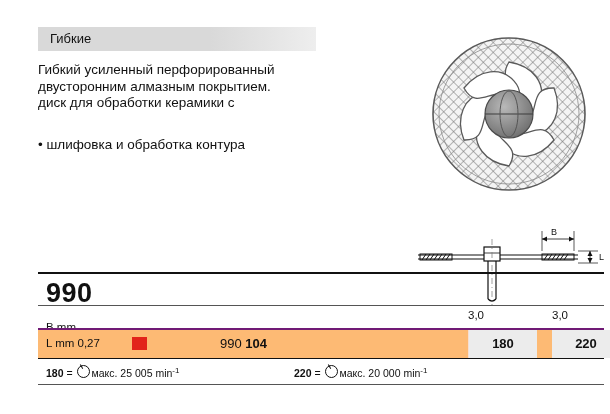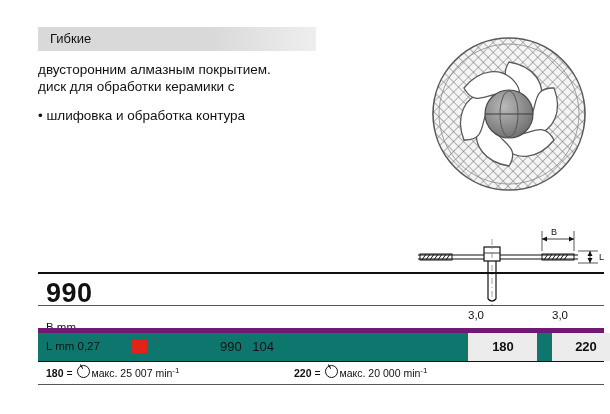--- a/index.html
+++ b/index.html
@@ -42,21 +42,21 @@
   .desc {
     position: absolute;
     left: 22px;
     top: 62px;
     width: 310px;
     font-size: 13.5px;
     line-height: 16.5px;
     color: #111;
   }
   .desc .line { display: block; white-space: nowrap; }
-  .bullet-line { margin-top: 13px; display: block; white-space: nowrap; }
+  .bullet-line { margin-top: 25px; display: block; white-space: nowrap; }
 
   
   .illus {
     position: absolute;
     left: 398px;
     top: 22px;
     width: 190px;
     height: 185px;
   }
   .shank-drawing {
@@ -112,22 +112,22 @@
     color: #111;
   }
 
   
   .prod-row {
     position: absolute;
     left: 22px;
     top: 328px;
     width: 566px;
     height: 28px;
-    background: #0f766e;
-    border-top: 5px solid #701a75;
+    background: #fdba74;
+    border-top: 2px solid #701a75;
     border-bottom: 1px solid #111;
   }
   .prod-row .lmm {
     position: absolute;
     left: 8px;
     top: 7px;
     font-size: 11.5px;
     color: #111;
   }
   .prod-row .swatch {
@@ -138,21 +138,21 @@
     height: 13px;
     background: #e2231a;
   }
   .prod-row .code {
     position: absolute;
     left: 182px;
     top: 6px;
     font-size: 13px;
     color: #111;
   }
-  .prod-row .code b { font-weight: normal; margin-left: 7px; }
+  .prod-row .code b { font-weight: bold; }
   .cell-180 {
     position: absolute;
     left: 430px;
     top: 0;
     width: 68px;
     height: 28px;
     background: #ececec;
     border-left: 1px solid #f7ded2;
   }
   .cell-220 {
@@ -221,20 +221,21 @@
 </head>
 <body>
 
 <div class="page">
 
   <div class="cat-bar">
     <span class="cat-bar-label">Гибкие</span>
   </div>
 
   <div class="desc">
+    <span class="line">Гибкий усиленный перфорированный</span>
     <span class="line">двусторонним алмазным покрытием.</span>
     <span class="line">диск для обработки керамики с</span>
     <span class="bullet-line">• шлифовка и обработка контура</span>
   </div>
 
   <div class="illus">
     <svg width="190" height="185" viewBox="0 0 190 185">
       <defs>
         <pattern id="mesh" width="7" height="7" patternUnits="userSpaceOnUse" patternTransform="rotate(45)">
           <path d="M0 0 L7 0 M0 0 L0 7" stroke="#6f6f6f" stroke-width="1" fill="none"></path>
@@ -331,19 +332,19 @@
     <span class="code"><span>990</span>&nbsp;<b>104</b></span>
     <span class="cell-180">
       <span class="cell-val">180</span>
     </span>
     <span class="cell-220">
       <span class="cell-val">220</span>
     </span>
   </div>
 
   <div class="legend">
-    <span class="grp g1"><span class="b">180</span> <span>=</span> <span class="speed-icon"></span><span>макс. 25 007 min</span><sup>-1</sup></span>
+    <span class="grp g1"><span class="b">180</span> <span>=</span> <span class="speed-icon"></span><span>макс. 25 005 min</span><sup>-1</sup></span>
     <span class="grp g2"><span class="b">220</span> <span>=</span> <span class="speed-icon"></span><span>макс. 20 000 min</span><sup>-1</sup></span>
   </div>
 
   <div class="bottom-rule"></div>
 
 </div>
 
 </body></html>

